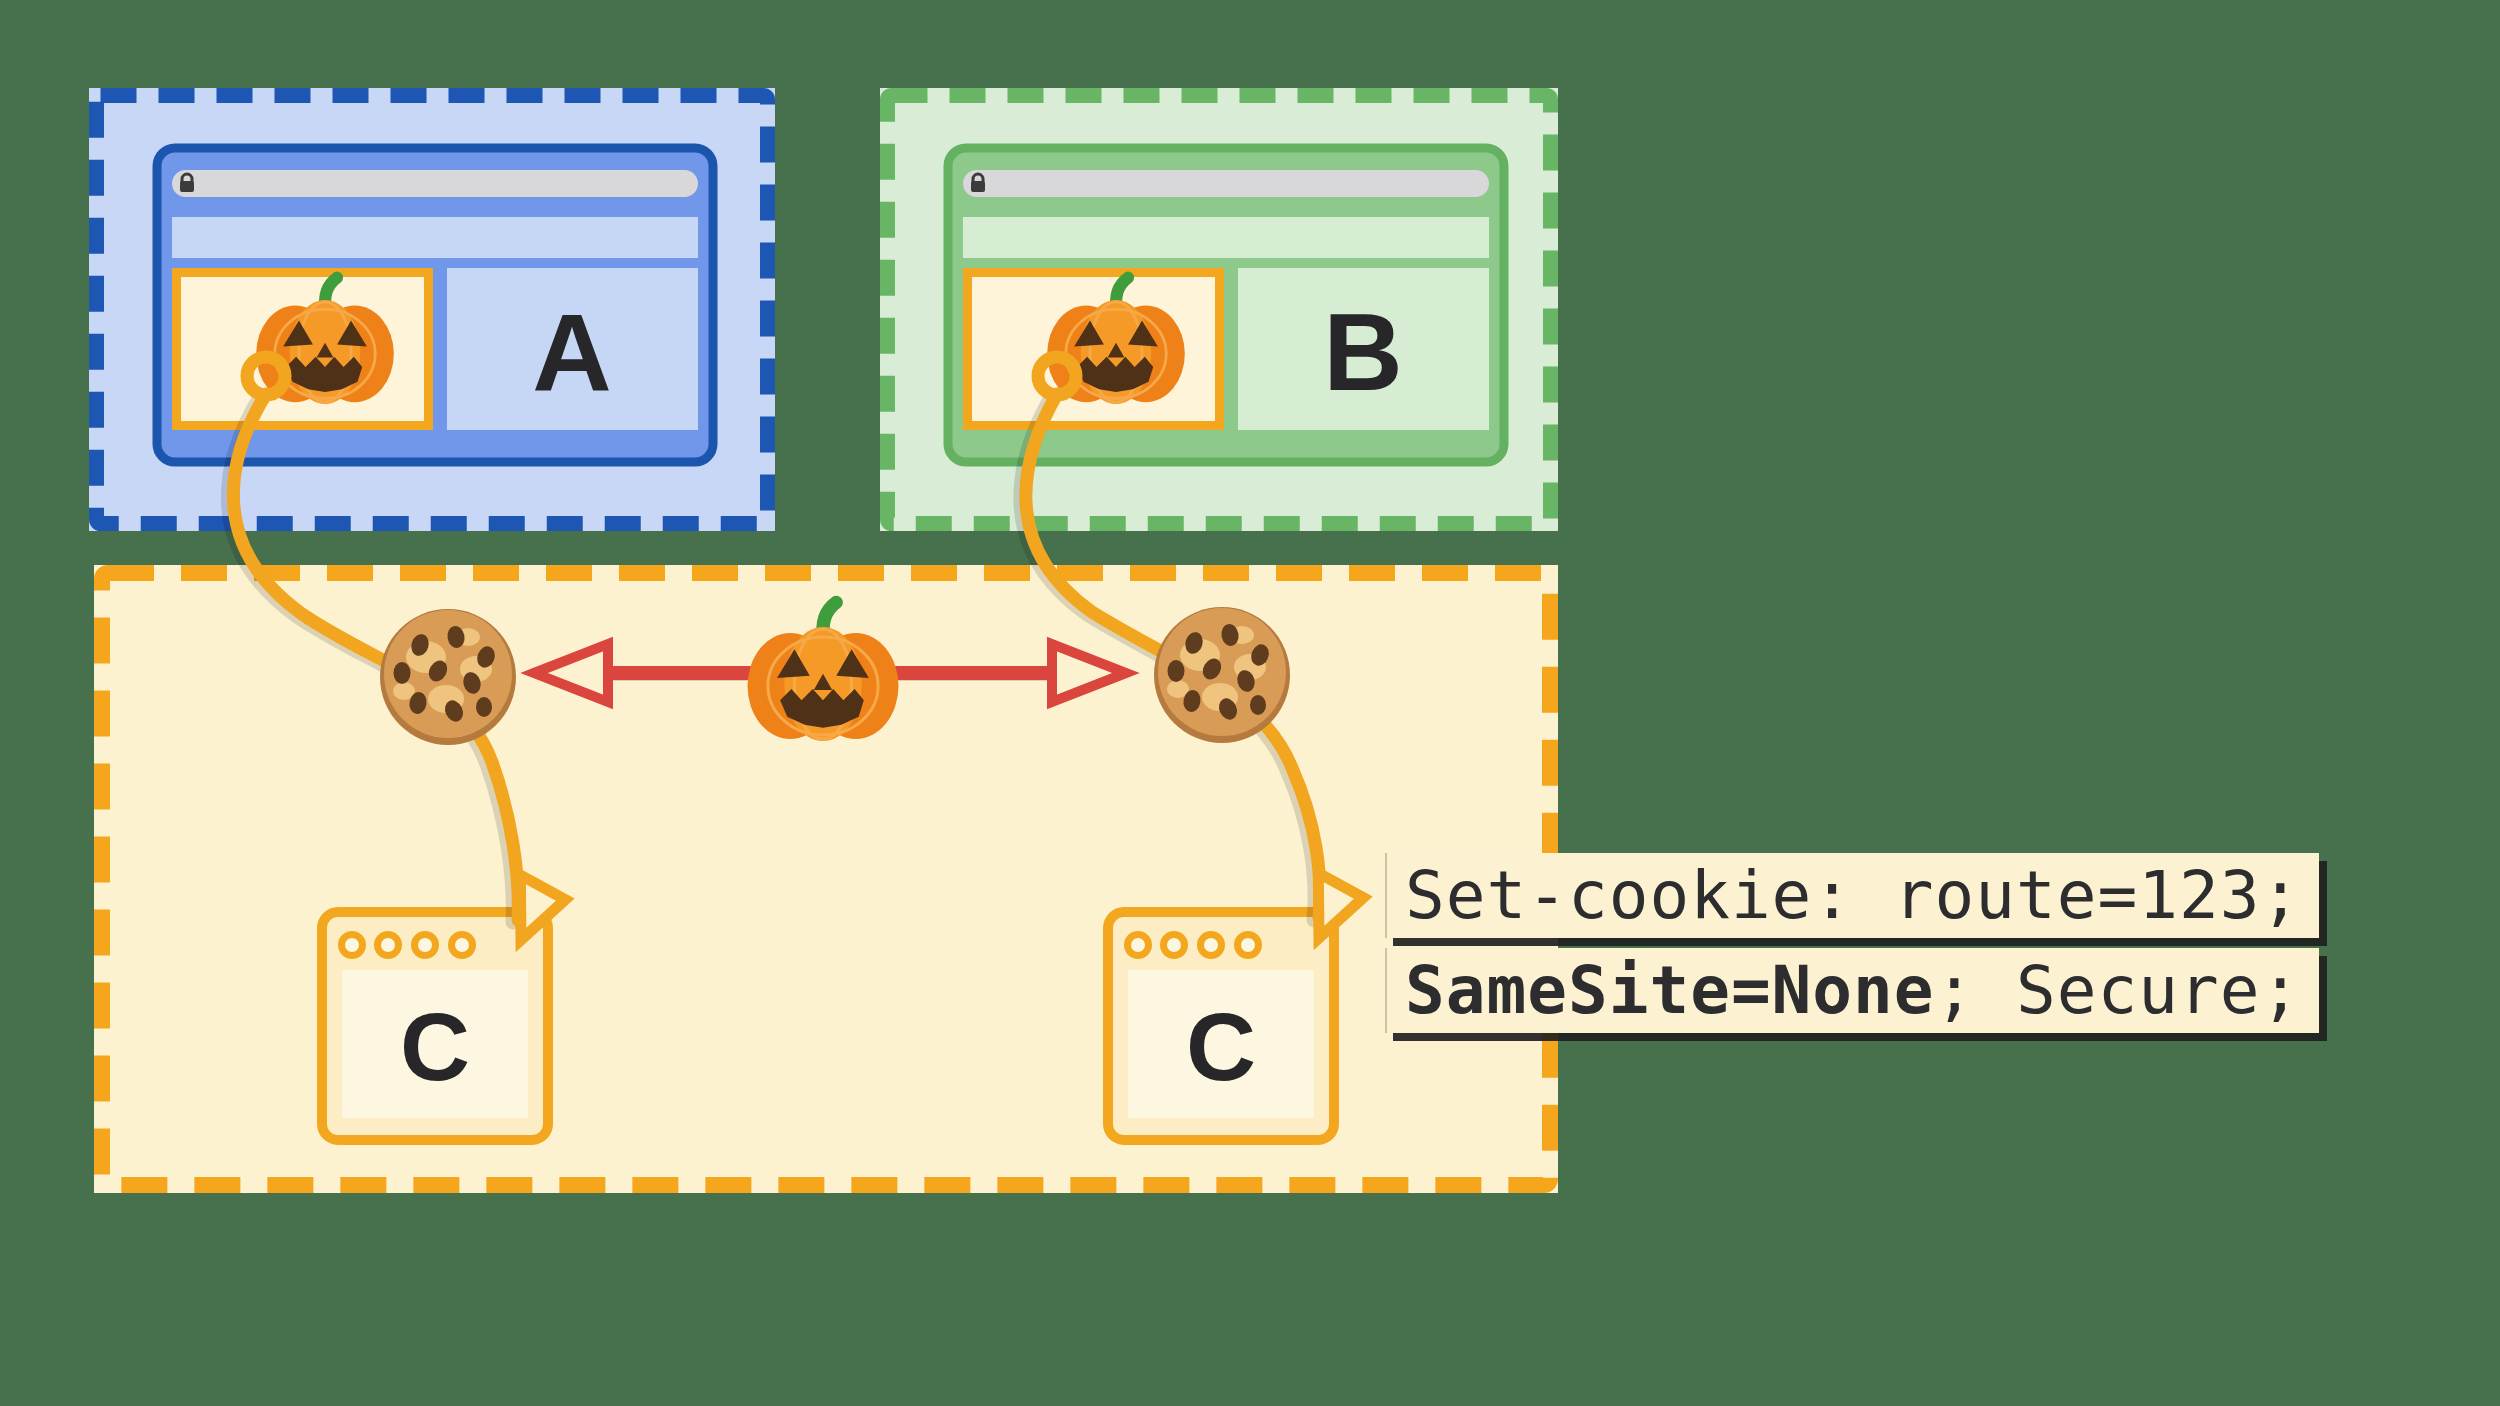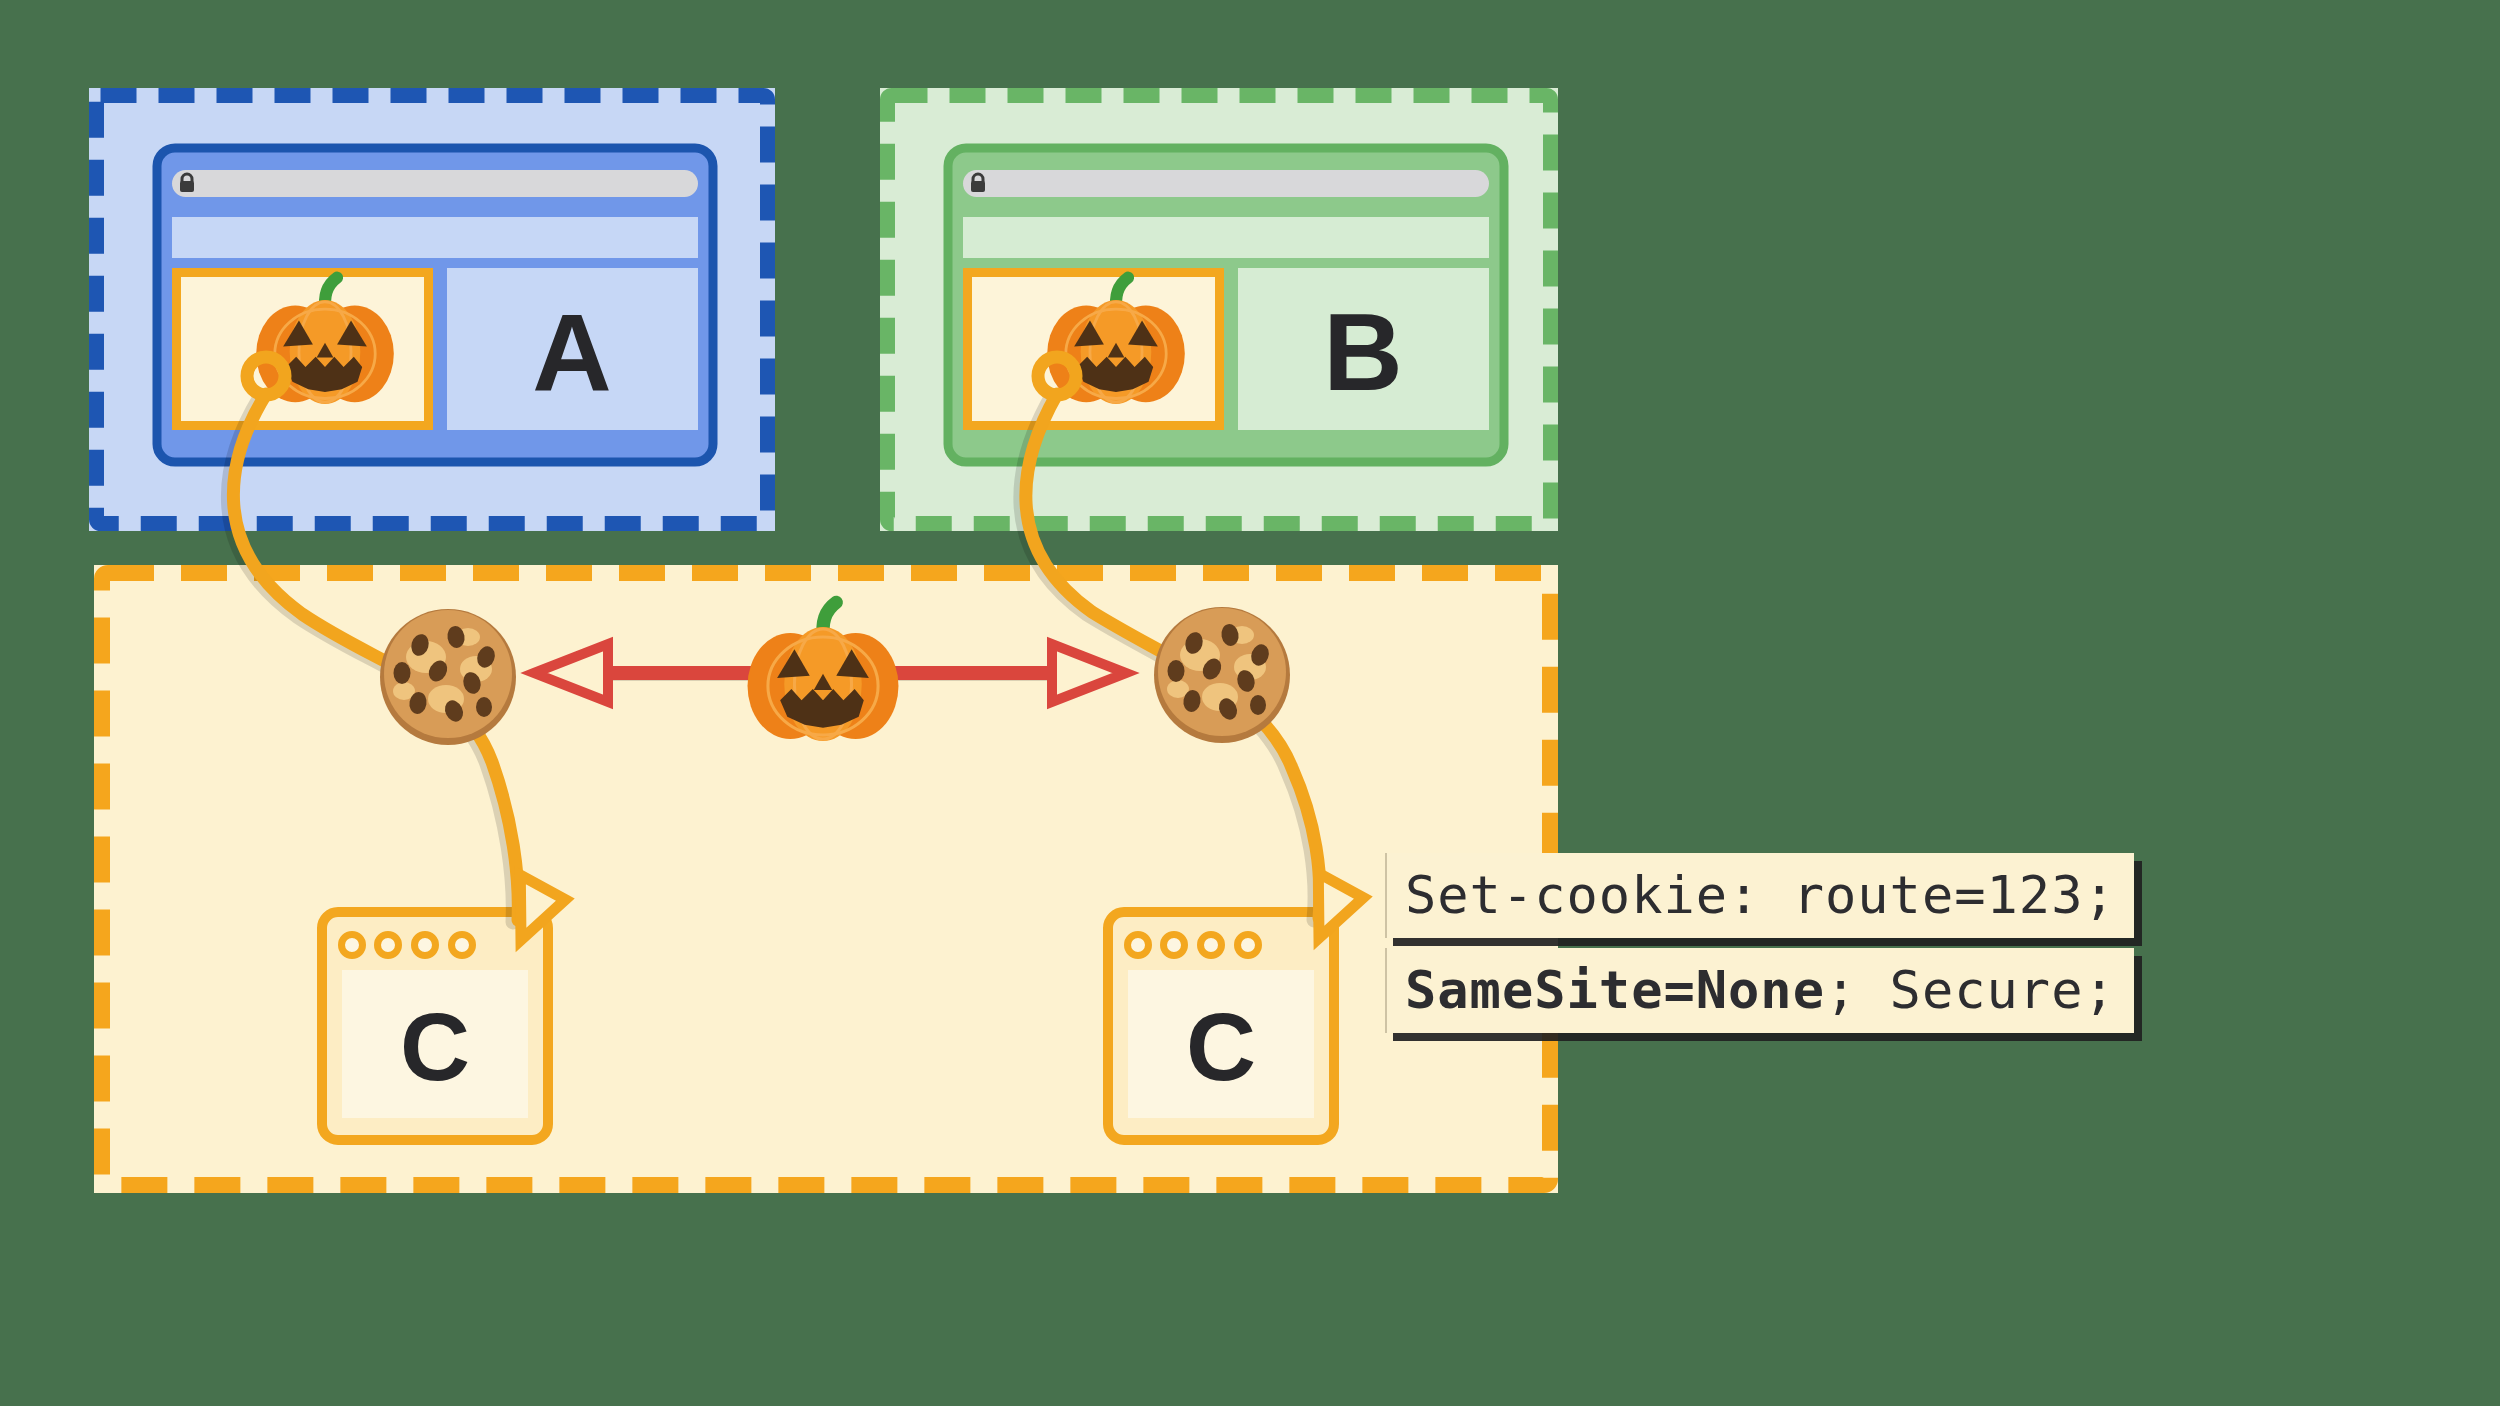--- a/index.html
+++ b/index.html
@@ -2,21 +2,21 @@
 <html><head>
 <meta charset="utf-8">
 <style>
   html,body{margin:0;padding:0;}
   body{background:#47714d;font-family:"Liberation Sans",sans-serif;}
   .stage{position:relative;width:2500px;height:1406px;background:#47714d;overflow:hidden;}
   .stage svg{position:absolute;left:0;top:0;}
   .code-line{
     position:absolute;left:1385px;height:85px;line-height:85px;
     background:#fcf2d2;color:#2d2d30;
-    font-family:"DejaVu Sans Mono",monospace;font-size:52px;letter-spacing:1px;
+    font-family:"DejaVu Sans Mono",monospace;font-size:66px;letter-spacing:1px;
     padding:0 18px;white-space:nowrap;
     box-shadow:8px 8px 0 rgba(33,33,33,0.92);
     border-left:2px solid rgba(120,110,80,0.35);
   }
   .code-line .b{font-weight:bold;}
   #code-line-1{top:853px;}
   #code-line-2{top:948px;}
   text.page-letter{font-family:"Liberation Sans",sans-serif;font-weight:bold;fill:#27272a;}
 </style>
 </head>

